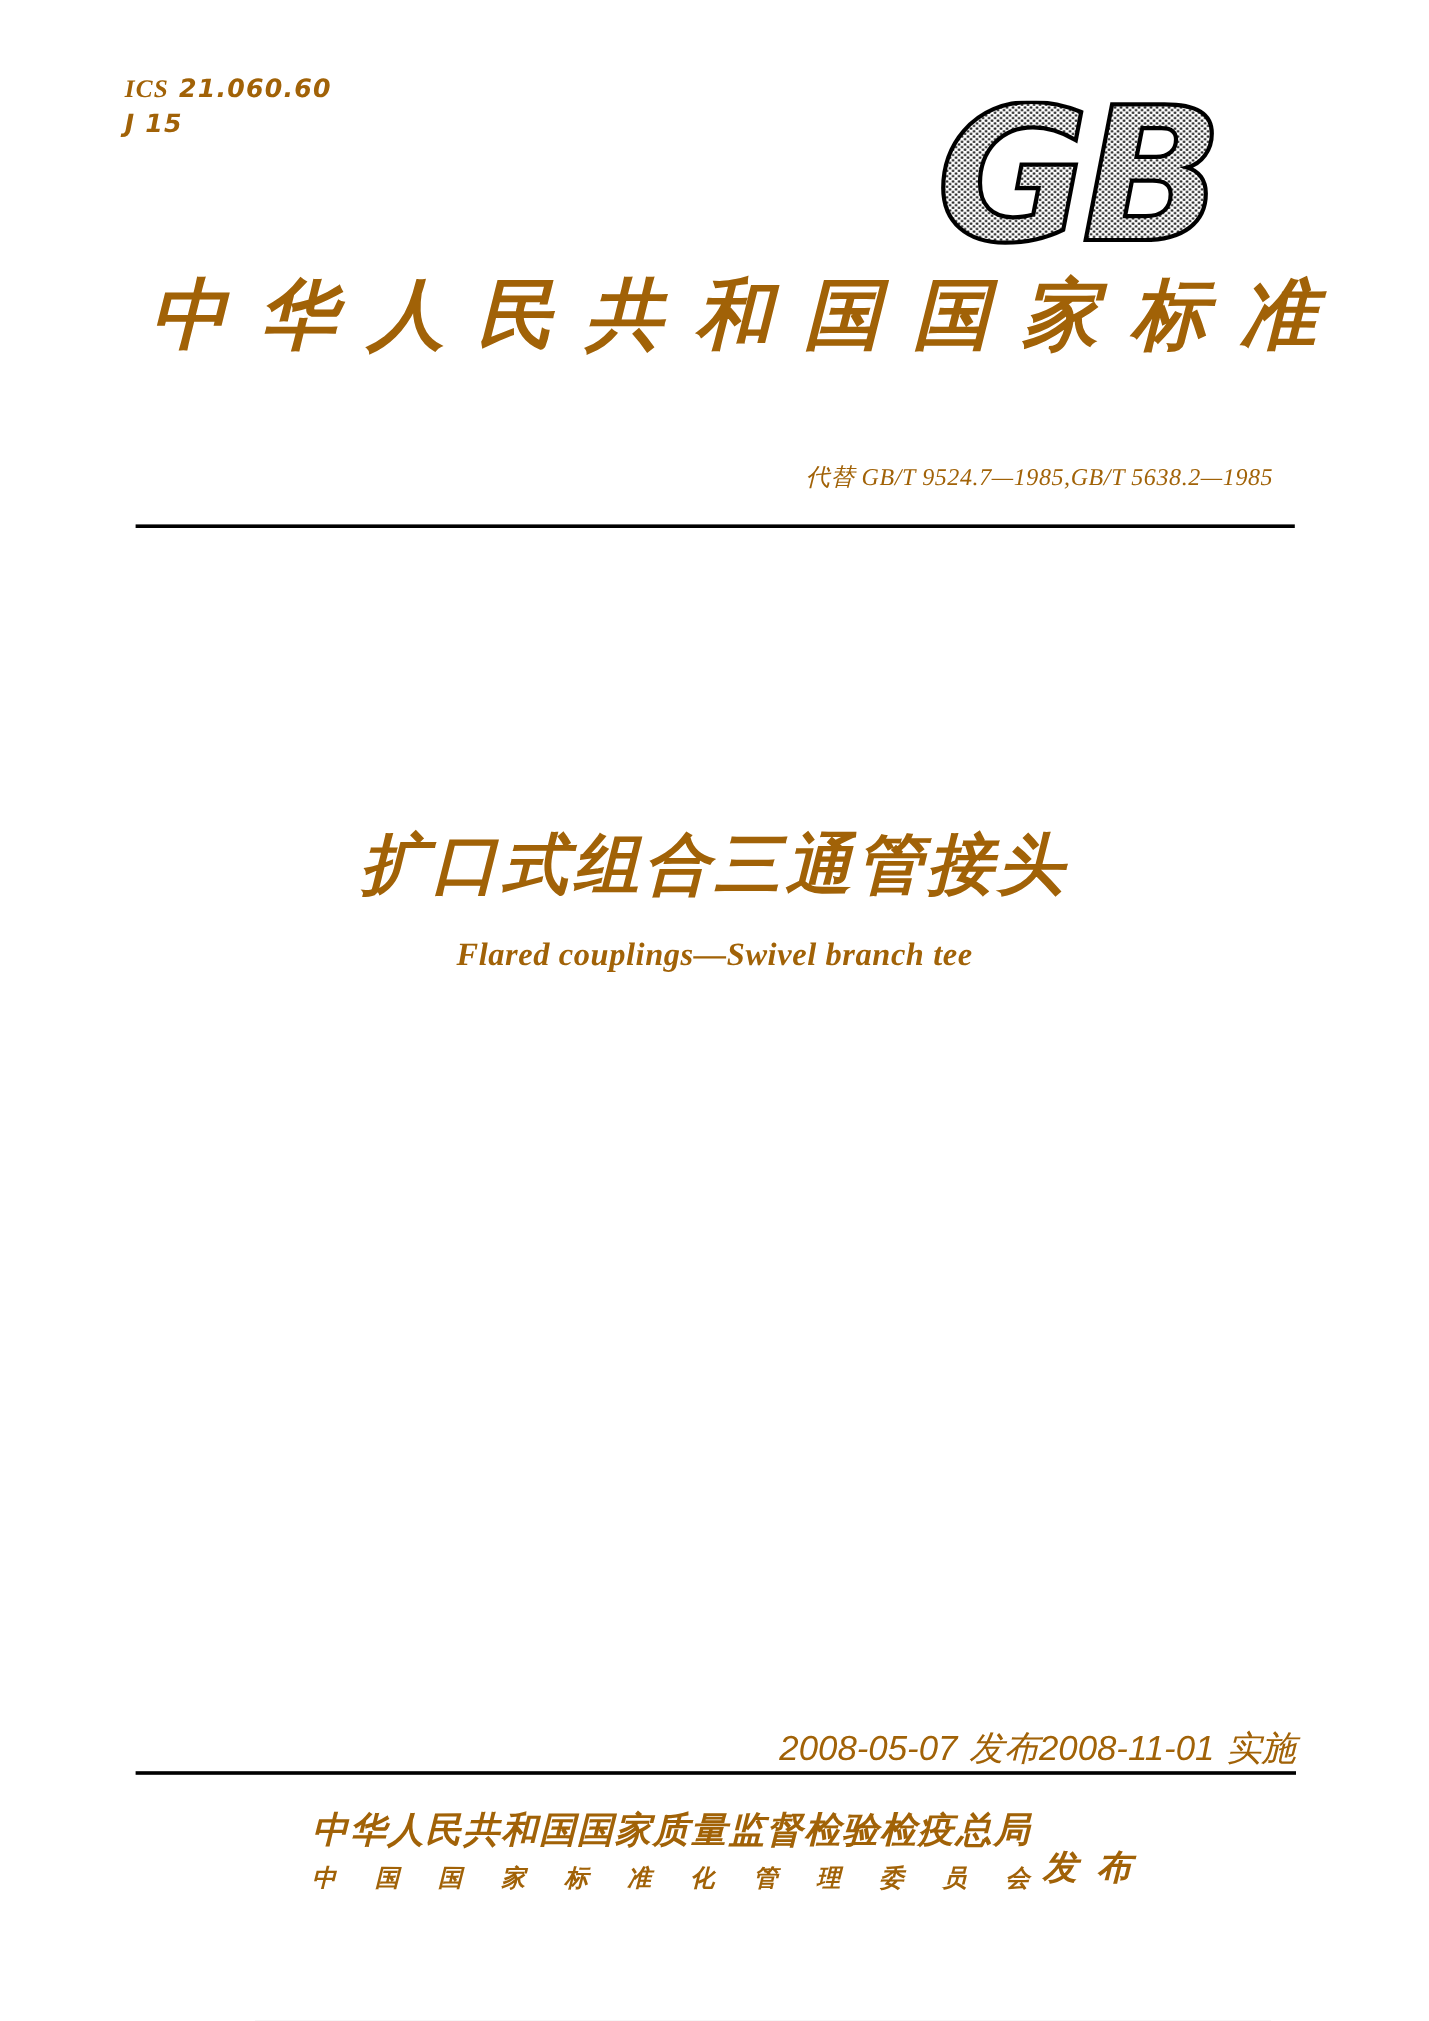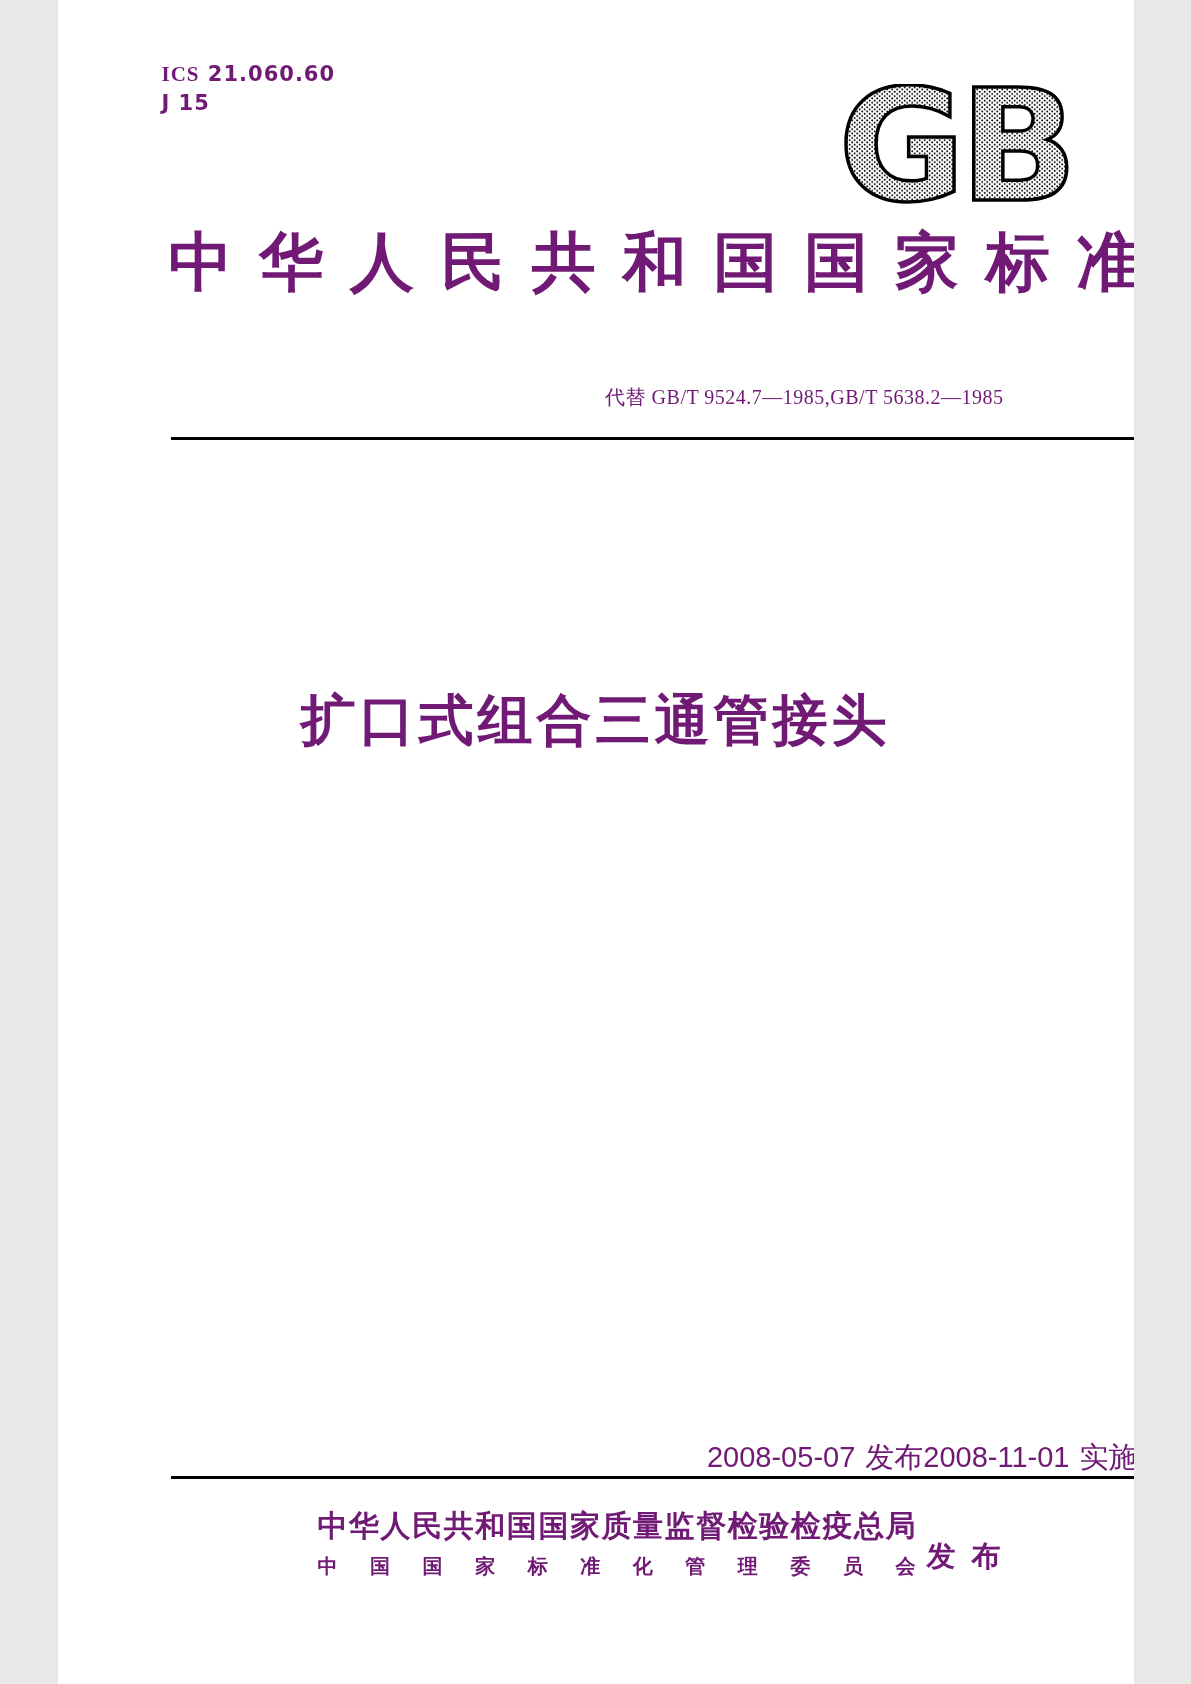--- a/index.html
+++ b/index.html
@@ -1,40 +1,41 @@
 <!DOCTYPE html>
 <html><head>
 <meta charset="utf-8">
 <style>
   html,body{margin:0;padding:0;background:#e8e8e8;}
   .page{
     position:relative;
-    width:1076px;height:1684px;
+    width:1191px;height:1684px;
     margin:0 auto;
     background:#ffffff;
-    color:#701a75;
+    color:#a16207;
     overflow:hidden;
     font-family:"Liberation Serif","DejaVu Serif",serif;
+    font-style:italic;
   }
 
   
   .ics{
     position:absolute;left:104px;top:60px;
     font-size:21px;line-height:29px;font-weight:bold;
     font-family:"DejaVu Sans","Liberation Sans",sans-serif;
     letter-spacing:1px;
   }
   .ics .lbl{font-family:"Liberation Serif","DejaVu Serif",serif;}
 
   
   .gb-logo{position:absolute;left:778px;top:84px;width:238px;height:126px;}
 
   
   .heading{
-    position:absolute;left:111px;top:228px;width:972px;
+    position:absolute;left:125px;top:228px;width:972px;
     font-size:64px;font-weight:bold;line-height:1.1;
     white-space:nowrap;
     text-align:justify;text-align-last:justify;
     font-family:"Liberation Serif","DejaVu Serif",serif;
   }
 
   .std-num{
     position:absolute;right:130px;top:344px;
     font-size:31px;font-weight:bold;letter-spacing:1px;
     font-family:"Liberation Serif","DejaVu Serif",serif;
@@ -119,20 +120,21 @@
     <text x="119" y="116" text-anchor="middle" font-family="'DejaVu Sans',sans-serif" font-weight="bold" font-size="155" letter-spacing="-6" fill="url(#halftone)" stroke="#000000" stroke-width="3.5">GB</text>
   </svg>
 
   <div class="heading">中华人民共和国国家标准</div>
 
   <div class="replaces">代替 GB/T 9524.7—1985,GB/T 5638.2—1985</div>
 
   <div class="rule rule-top"></div>
 
   <div class="title-cn">扩口式组合三通管接头</div>
+  <div class="title-en">Flared couplings—Swivel branch tee</div>
 
   <div class="dates">
     <div>
       <span>2008-05-07</span><span class="dl">发布</span>
     </div>
     <div>
       <span>2008-11-01</span><span class="dl">实施</span>
     </div>
   </div>
 

